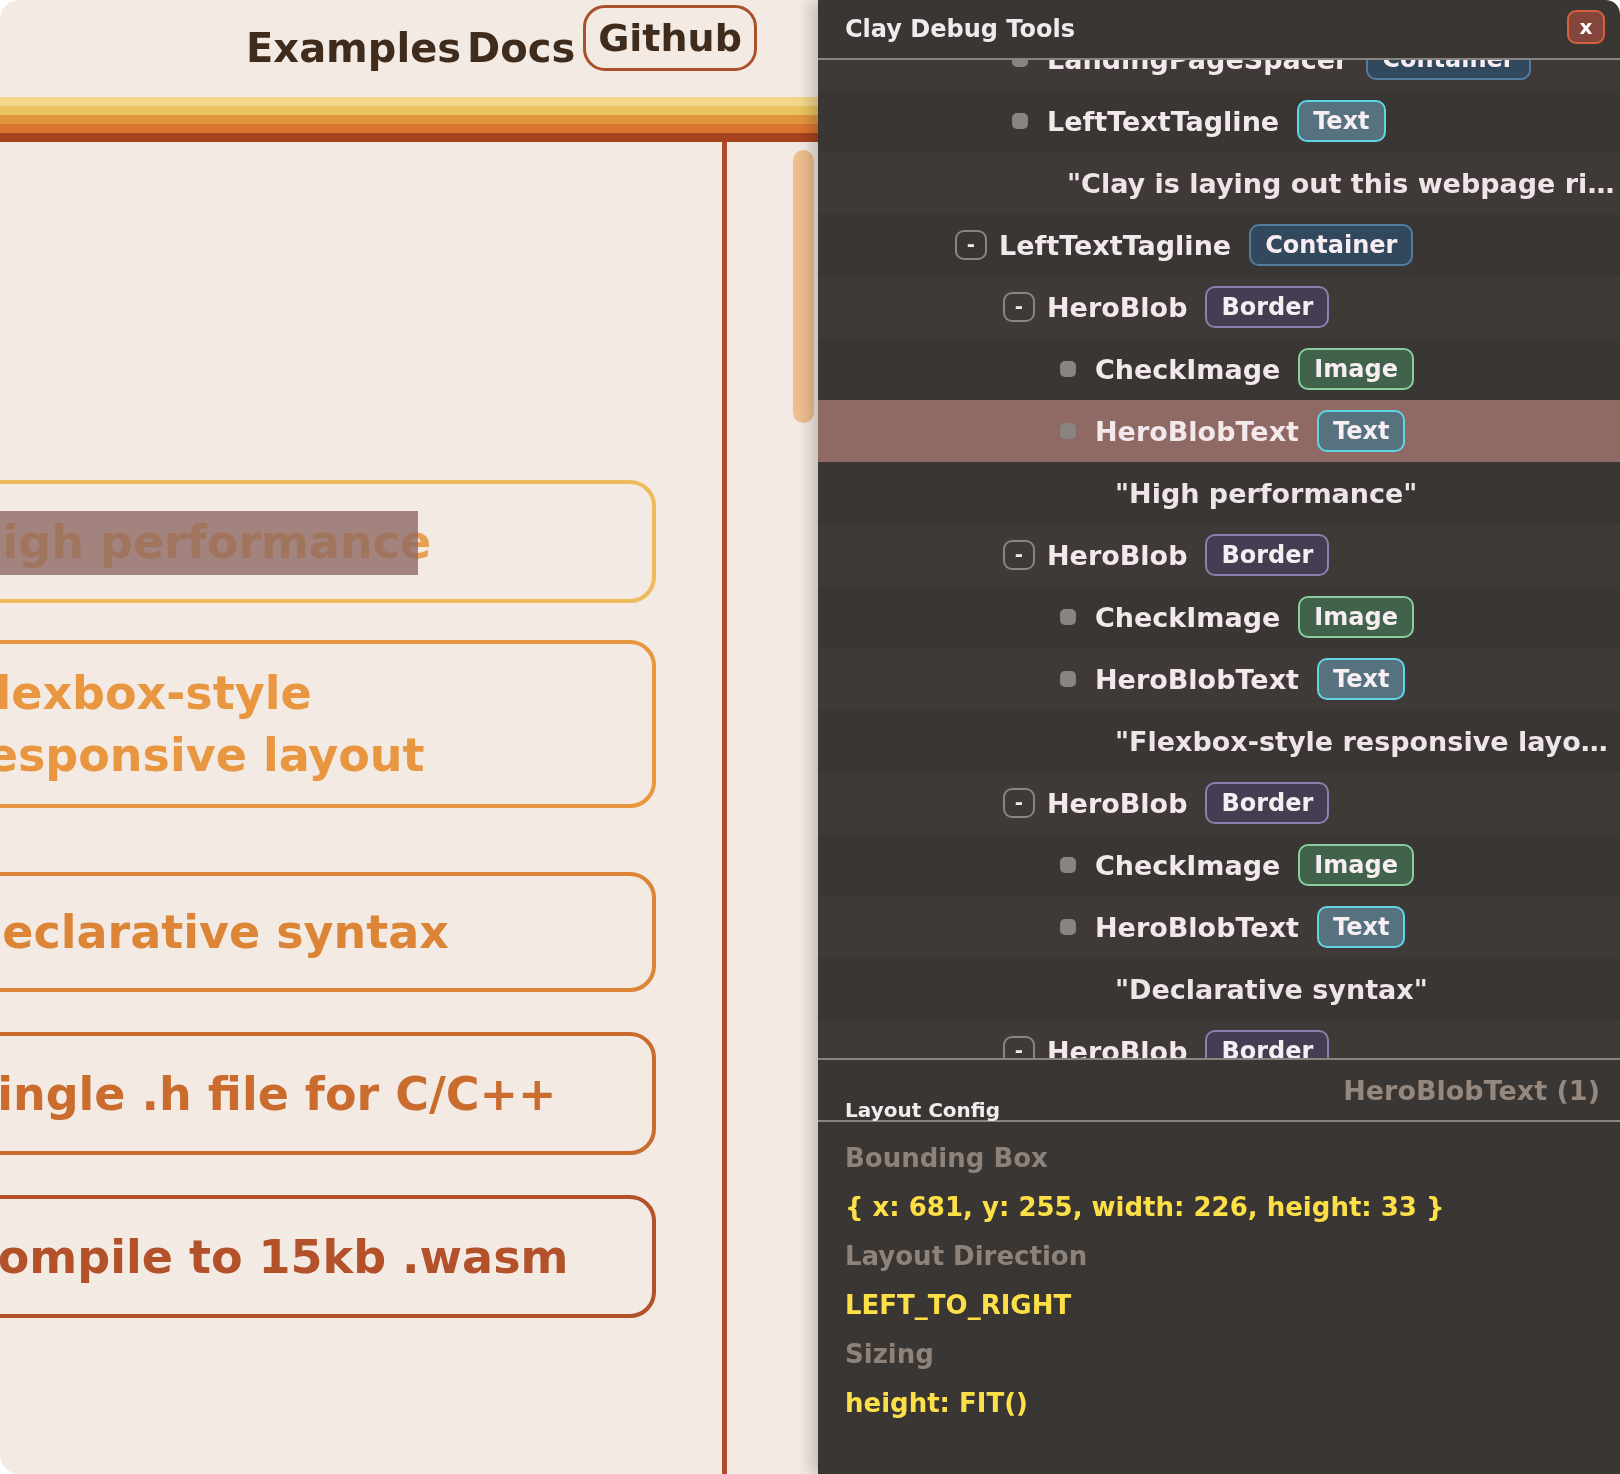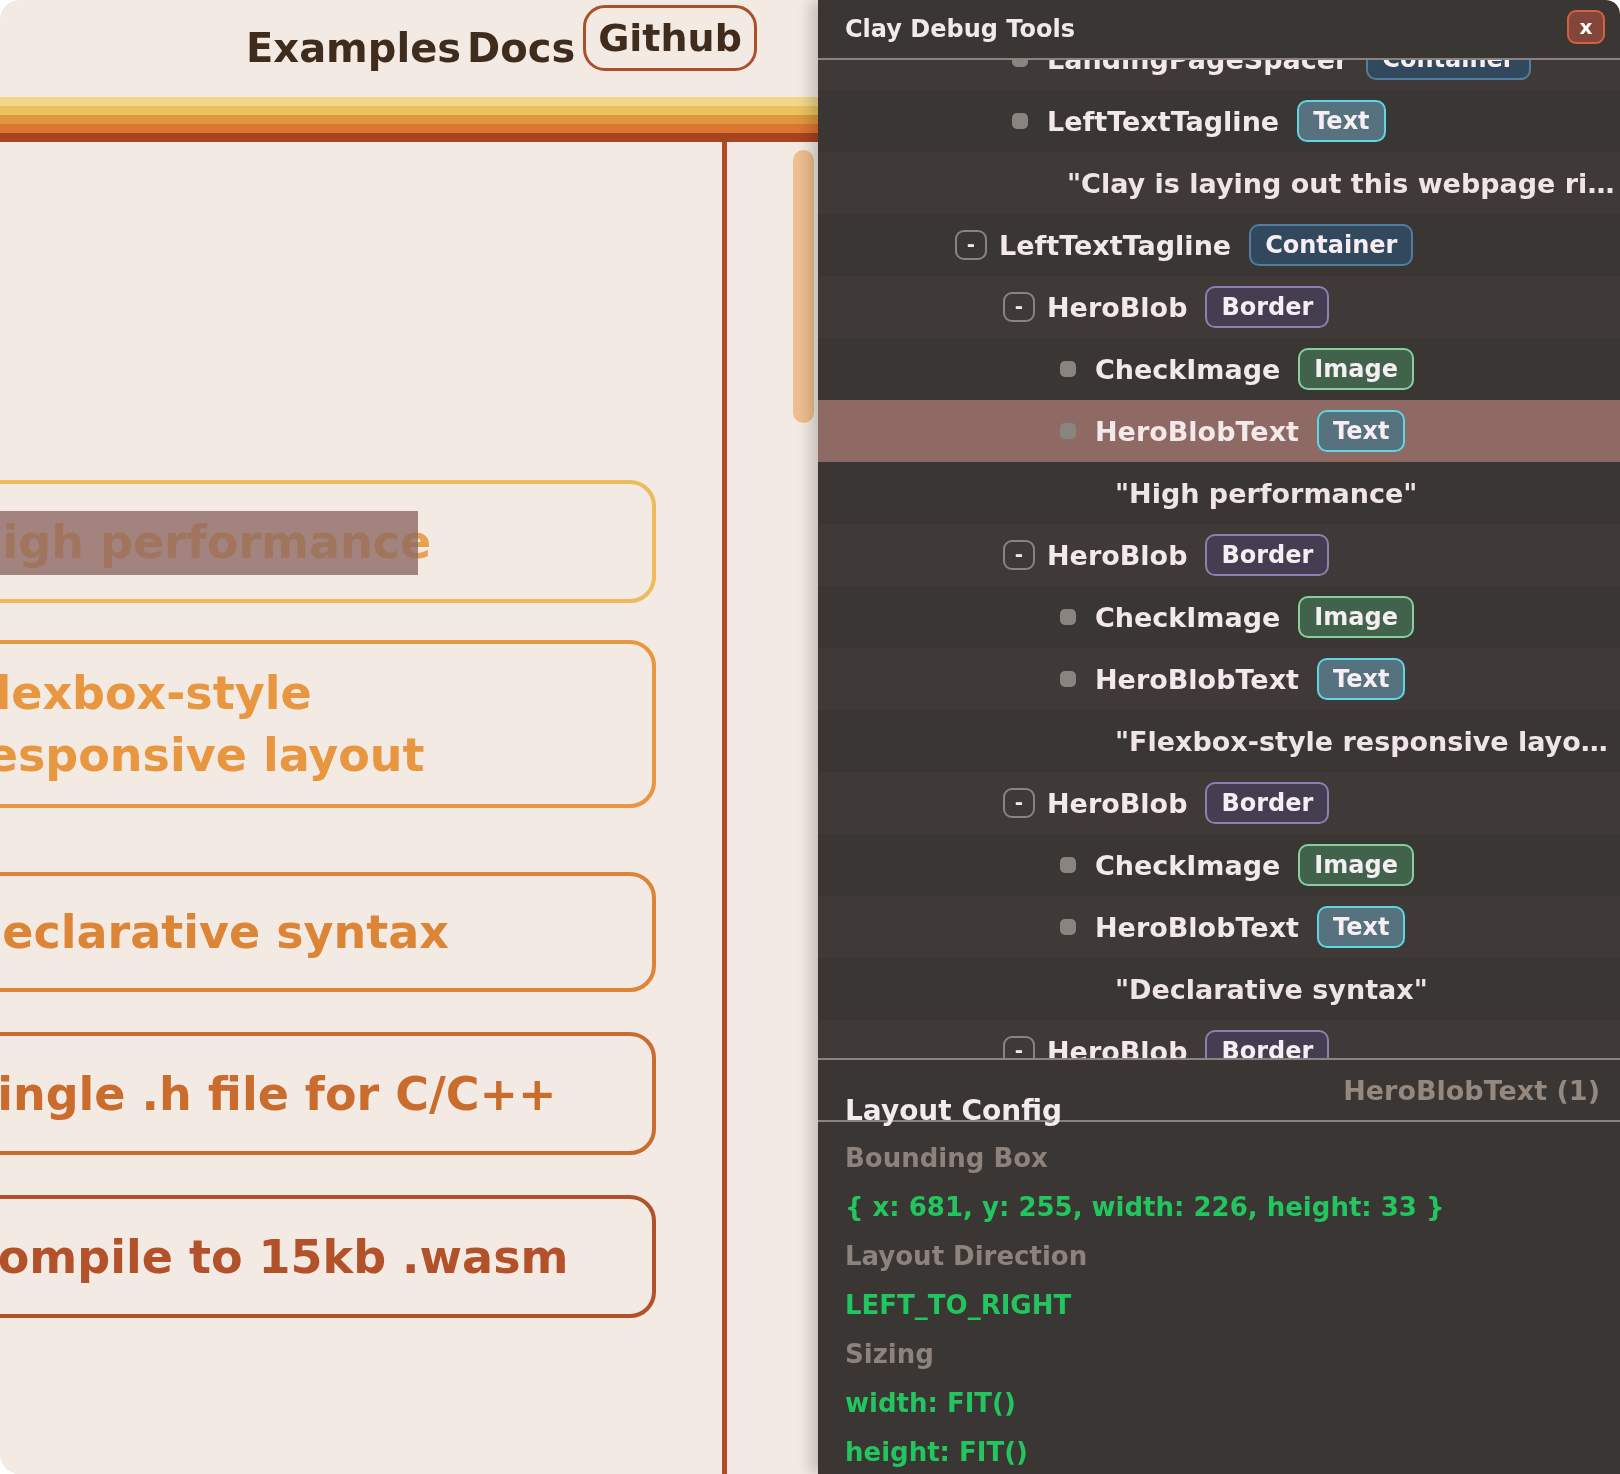--- a/index.html
+++ b/index.html
@@ -54,26 +54,26 @@
     background:transparent;font-family:"DejaVu Sans",sans-serif;padding:0 0 3px 0;}
   .bullet{position:absolute;width:16px;height:16px;top:23px;border-radius:5px;background:#8a8481;}
   .row-label{font-size:27px;font-weight:600;color:#f3e9ed;white-space:nowrap;}
   .tag-pill{margin-left:18px;padding:3px 14px;border:2px solid;border-radius:10px;
     font-size:24px;font-weight:600;color:#f6eef2;line-height:32px;white-space:nowrap;}
   .quote-label{font-size:27px;font-weight:600;color:#efe4e8;white-space:nowrap;
     overflow:hidden;text-overflow:ellipsis;}
   #lc-header{position:absolute;top:1058px;height:64px;left:0;right:0;box-sizing:border-box;
     border-top:2px solid #8a8481;border-bottom:2px solid #8a8481;background:#3a3633;
     display:flex;align-items:center;justify-content:space-between;padding:0 20px 0 27px;}
-  #lc-title{font-size:28px;font-weight:600;color:#f4ebee;margin-top:40px;}
+  #lc-title{font-size:20px;font-weight:600;color:#f4ebee;margin-top:40px;}
   #lc-selected{font-size:27px;font-weight:600;color:#95887f;}
   #lc-props{position:absolute;top:1124px;left:0;right:0;bottom:0;padding:10px 0 8px 27px;}
   .prop-line{height:49px;line-height:49px;font-size:26px;font-weight:600;white-space:nowrap;}
   .prop-label{color:#8d837b;}
-  .prop-value{color:#22c55e;}
+  .prop-value{color:#fde047;}
 </style>
 </head>
 <body>
 
 <div id="app">
 
   <div id="page">
     <span class="nav-link" id="nav-examples">Examples</span>
     <span class="nav-link" id="nav-docs">Docs</span>
     <div id="github-btn">Github</div>
@@ -206,18 +206,17 @@
       <span id="lc-title">Layout Config</span>
       <span id="lc-selected">HeroBlobText (1)</span>
     </div>
 
     <div id="lc-props">
         <div class="prop-line prop-label">Bounding Box</div>
         <div class="prop-line prop-value">{ x: 681, y: 255, width: 226, height: 33 }</div>
         <div class="prop-line prop-label">Layout Direction</div>
         <div class="prop-line prop-value">LEFT_TO_RIGHT</div>
         <div class="prop-line prop-label">Sizing</div>
-        <div class="prop-line prop-value">width: FIT()</div>
         <div class="prop-line prop-value">height: FIT()</div>
       </div>
   </div>
 
 </div>
 
 </body></html>

